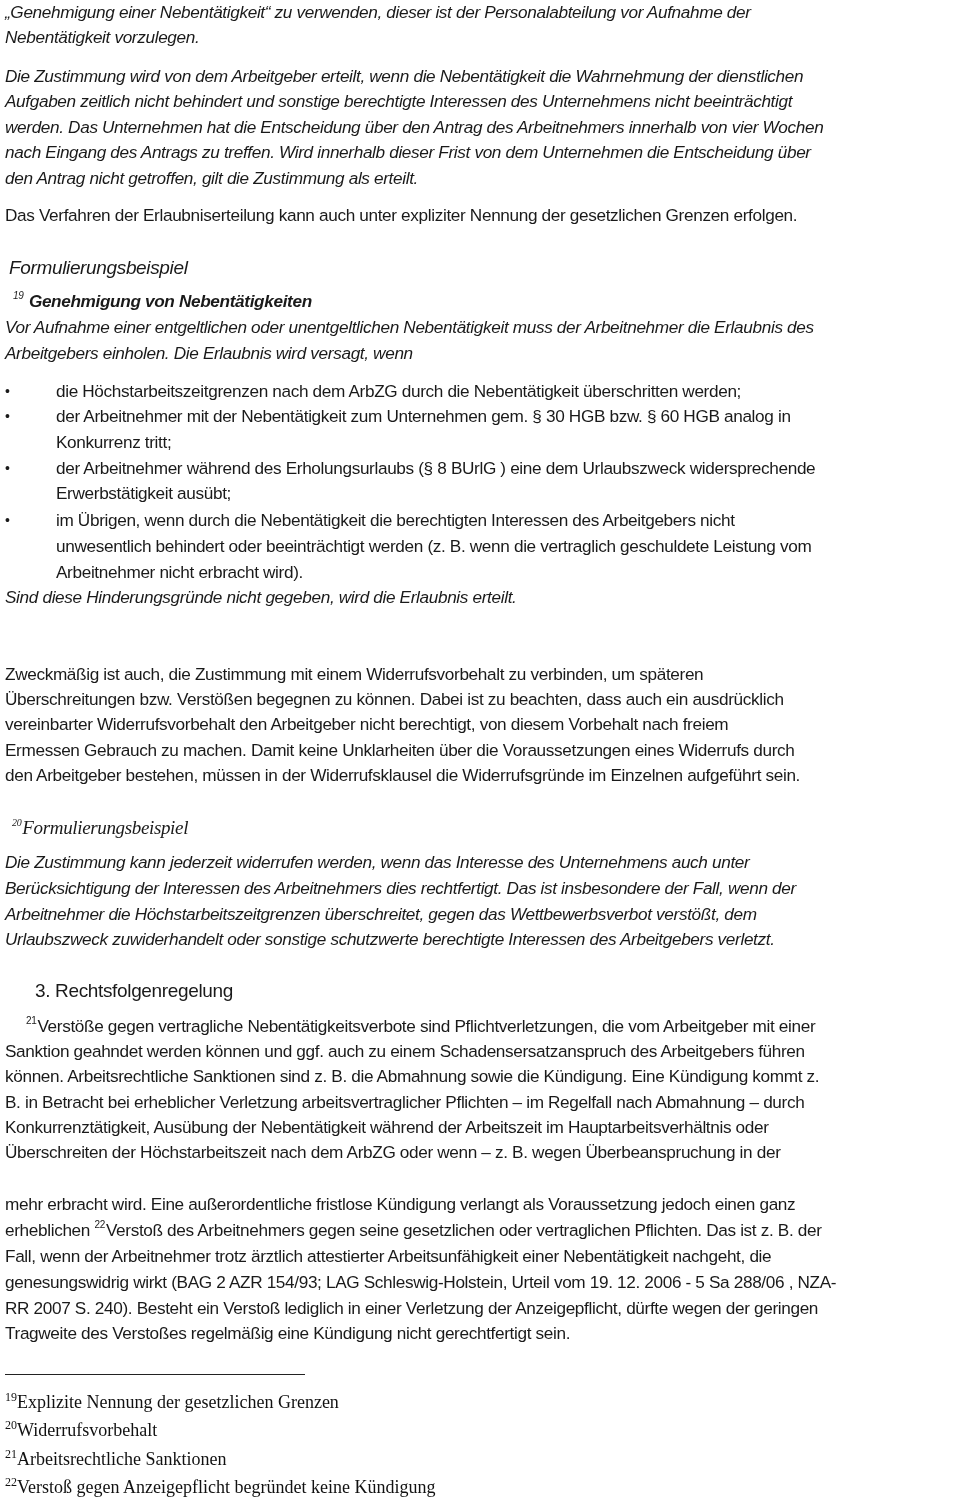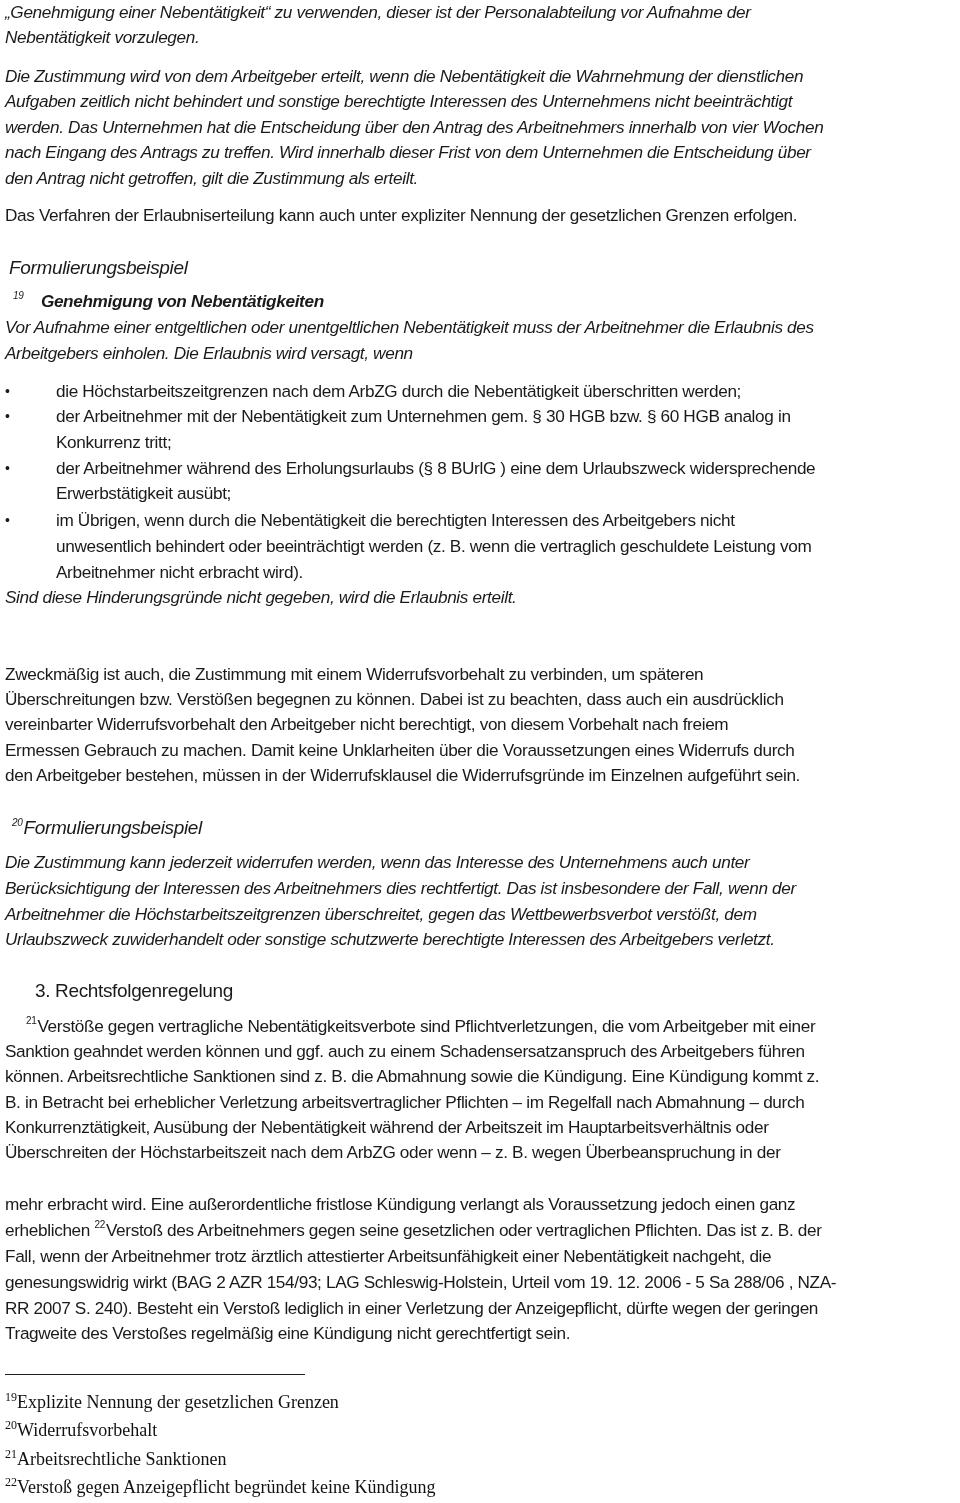--- a/index.html
+++ b/index.html
@@ -45,21 +45,21 @@
   <div class="line it" style="top:89px">Aufgaben zeitlich nicht behindert und sonstige berechtigte Interessen des Unternehmens nicht beeinträchtigt</div>
   <div class="line it" style="top:115px">werden. Das Unternehmen hat die Entscheidung über den Antrag des Arbeitnehmers innerhalb von vier Wochen</div>
   <div class="line it" style="top:140px">nach Eingang des Antrags zu treffen. Wird innerhalb dieser Frist von dem Unternehmen die Entscheidung über</div>
   <div class="line it" style="top:166px">den Antrag nicht getroffen, gilt die Zustimmung als erteilt.</div>
 
   <div class="line" style="top:203px">Das Verfahren der Erlaubniserteilung kann auch unter expliziter Nennung der gesetzlichen Grenzen erfolgen.</div>
 
   <div class="line it heading" style="top:256px; left:9px;">Formulierungsbeispiel</div>
   <div class="line" style="top:289px; left:13px;">
     <sup class="fn it">19</sup>
-    <span class="b it" style="margin-left:12px">Genehmigung von Nebentätigkeiten</span>
+    <span class="b it" style="margin-left:0">Genehmigung von Nebentätigkeiten</span>
   </div>
   <div class="line it" style="top:315px">Vor Aufnahme einer entgeltlichen oder unentgeltlichen Nebentätigkeit muss der Arbeitnehmer die Erlaubnis des</div>
   <div class="line it" style="top:341px">Arbeitgebers einholen. Die Erlaubnis wird versagt, wenn</div>
 
   <div class="bullet" style="top:379px">•</div>
   <div class="line" style="top:379px; left:56px">die Höchstarbeitszeitgrenzen nach dem ArbZG durch die Nebentätigkeit überschritten werden;</div>
 
   <div class="bullet" style="top:404px">•</div>
   <div class="line" style="top:404px; left:56px">der Arbeitnehmer mit der Nebentätigkeit zum Unternehmen gem. § 30 HGB bzw. § 60 HGB analog in</div>
   <div class="line" style="top:430px; left:56px">Konkurrenz tritt;</div>
@@ -74,21 +74,21 @@
   <div class="line" style="top:560px; left:56px">Arbeitnehmer nicht erbracht wird).</div>
 
   <div class="line it" style="top:585px"> Sind diese Hinderungsgründe nicht gegeben, wird die Erlaubnis erteilt.</div>
 
   <div class="line" style="top:662px"> Zweckmäßig ist auch, die Zustimmung mit einem Widerrufsvorbehalt zu verbinden, um späteren</div>
   <div class="line" style="top:687px">Überschreitungen bzw. Verstößen begegnen zu können. Dabei ist zu beachten, dass auch ein ausdrücklich</div>
   <div class="line" style="top:712px">vereinbarter Widerrufsvorbehalt den Arbeitgeber nicht berechtigt, von diesem Vorbehalt nach freiem</div>
   <div class="line" style="top:738px">Ermessen Gebrauch zu machen. Damit keine Unklarheiten über die Voraussetzungen eines Widerrufs durch</div>
   <div class="line" style="top:763px">den Arbeitgeber bestehen, müssen in der Widerrufsklausel die Widerrufsgründe im Einzelnen aufgeführt sein.</div>
 
-  <div class="line it heading" style="top:816px; left:12px;">
+  <div class="line it heading" style="top:816px; left:12px;font-family:Liberation Serif, serif;">
     <sup class="fn">20</sup><span>Formulierungsbeispiel</span>
   </div>
   <div class="line it" style="top:850px"> Die Zustimmung kann jederzeit widerrufen werden, wenn das Interesse des Unternehmens auch unter</div>
   <div class="line it" style="top:876px">Berücksichtigung der Interessen des Arbeitnehmers dies rechtfertigt. Das ist insbesondere der Fall, wenn der</div>
   <div class="line it" style="top:902px">Arbeitnehmer die Höchstarbeitszeitgrenzen überschreitet, gegen das Wettbewerbsverbot verstößt, dem</div>
   <div class="line it" style="top:927px">Urlaubszweck zuwiderhandelt oder sonstige schutzwerte berechtigte Interessen des Arbeitgebers verletzt.</div>
 
   <div class="line heading" style="top:979px; left:12px;margin-left:23px;">3. Rechtsfolgenregelung</div>
   <div class="line" style="top:1014px; left:14px;margin-left:12px;">
     <sup class="fn">21</sup><span>Verstöße gegen vertragliche Nebentätigkeitsverbote sind Pflichtverletzungen, die vom Arbeitgeber mit einer</span>

